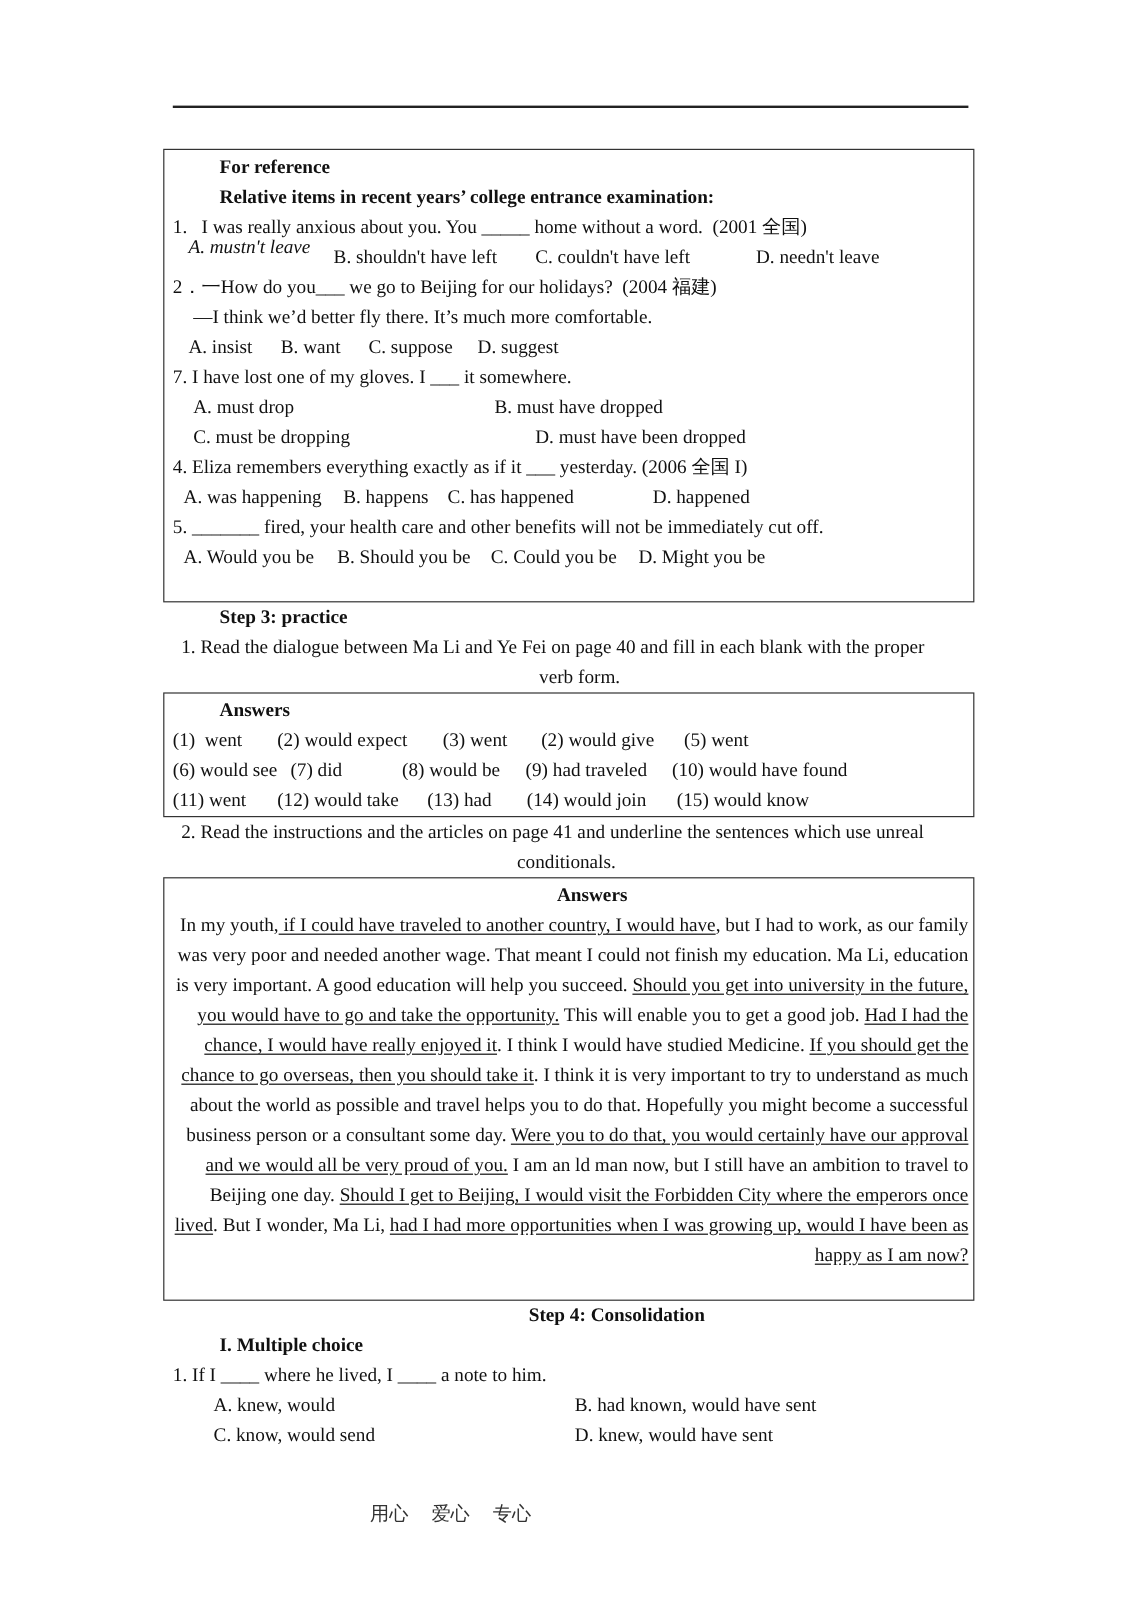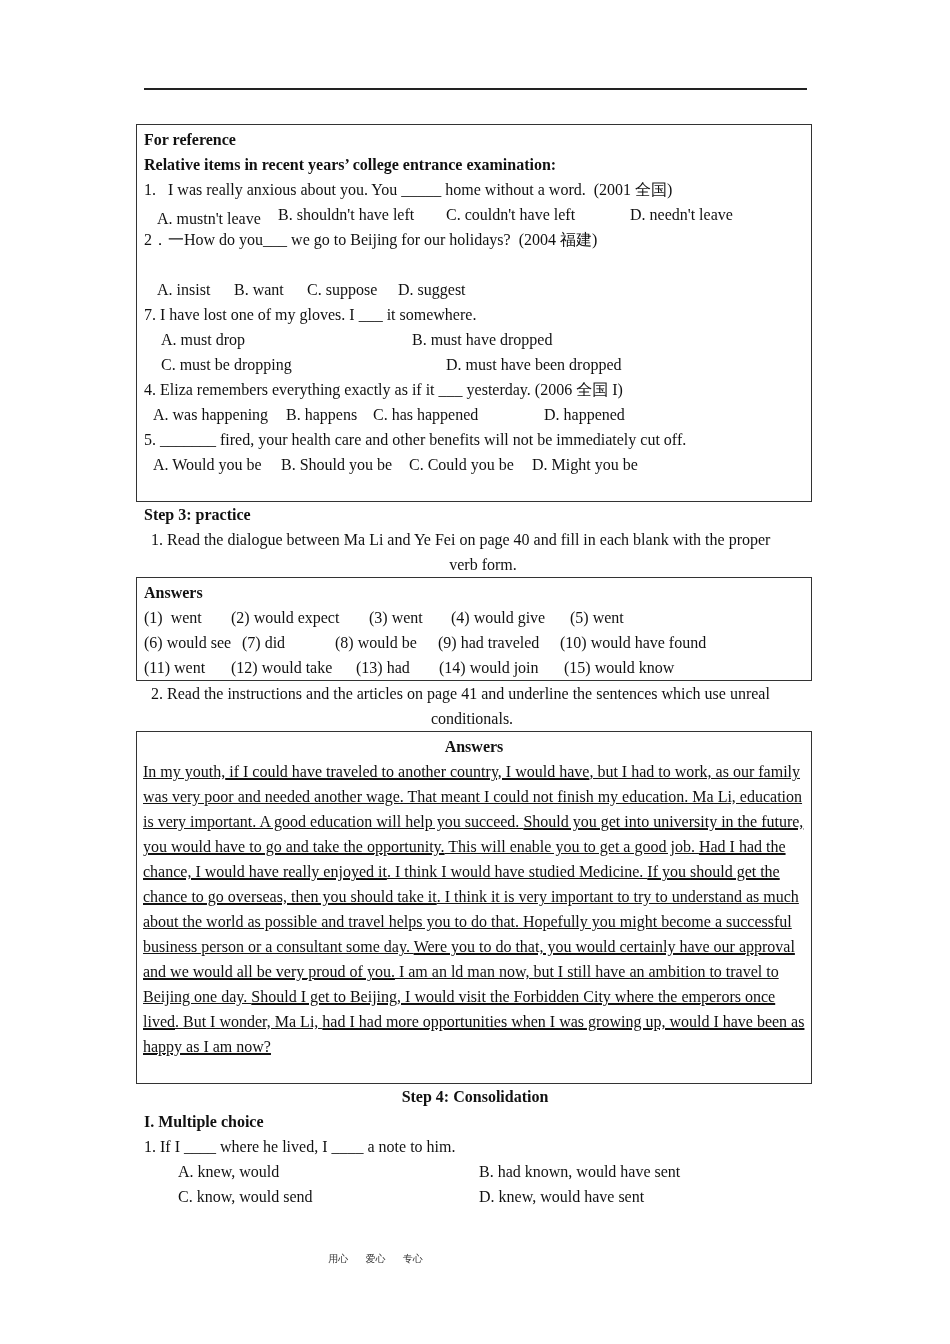--- a/index.html
+++ b/index.html
@@ -1,44 +1,45 @@
 <!DOCTYPE html>
 <html><head>
 <meta charset="utf-8">
 <style>
   html, body { margin: 0; padding: 0; background: #ffffff; }
   body { width: 950px; height: 1344px; position: relative; overflow: hidden;
          font-family: "Liberation Serif", "DejaVu Serif", serif; color: #111; font-size: 16px; }
   .header-rule { position: absolute; left: 144px; top: 88px; width: 663px; height: 0; border-top: 2px solid #222; }
   .box { position: absolute; left: 136px; width: 676px; border: 1px solid #333; box-sizing: border-box; }
   .line { position: absolute; white-space: pre; line-height: 20px; }
-  .b { font-weight: bold; }
+  .b { font-weight: bold; margin-left: 39px; }
   .center { text-align: center; left: 0; right: 0; }
   .plain { position: absolute; white-space: pre; line-height: 20px; }
   u { text-decoration: underline; text-underline-offset: 2px; }
-  .para { position: absolute; left: 144px; width: 662px; text-align: left; line-height: 25px; text-decoration: underline; }
-  .footer { position: absolute; top: 1252px; left: 0; width: 751px; text-align: center; font-size: 10px;
+  .para { position: absolute; left: 144px; width: 662px; text-align: right; line-height: 25px; }
+  .footer { position: absolute; top: 1252px; left: 0; width: 751px; text-align: center; font-size: 16px;
             font-family: "DejaVu Sans", sans-serif; color: #333; word-spacing: 14px; }
 </style>
 </head>
 <body>
 
 <div class="header-rule"></div>
 
 <div class="box" style="top:124px; height:378px;">
   <div class="line b" style="left:7px; top:5px;">For reference</div>
   <div class="line b" style="left:7px; top:30px;">Relative items in recent years’ college entrance examination:</div>
 
   <div class="line" style="left:7px; top:55px;">1.   I was really anxious about you. You _____ home without a word.  (2001 全国)</div>
-  <div class="line" style="left:20px; top:84px;">A. mustn't leave</div>
+  <div class="line" style="left:20px; top:72px;font-style:italic;">A. mustn't leave</div>
   <div class="line" style="left:141px; top:80px;">B. shouldn't have left</div>
   <div class="line" style="left:309px; top:80px;">C. couldn't have left</div>
   <div class="line" style="left:493px; top:80px;">D. needn't leave</div>
 
   <div class="line" style="left:7px; top:105px;">2．一How do you___ we go to Beijing for our holidays?  (2004 福建)</div>
+  <div class="line" style="left:24px; top:130px;">—I think we’d better fly there. It’s much more comfortable.</div>
   <div class="line" style="left:20px; top:155px;">A. insist</div>
   <div class="line" style="left:97px; top:155px;">B. want</div>
   <div class="line" style="left:170px; top:155px;">C. suppose</div>
   <div class="line" style="left:261px; top:155px;">D. suggest</div>
 
   <div class="line" style="left:7px; top:180px;">7. I have lost one of my gloves. I ___ it somewhere.</div>
   <div class="line" style="left:24px; top:205px;">A. must drop</div>
   <div class="line" style="left:275px; top:205px;">B. must have dropped</div>
   <div class="line" style="left:24px; top:230px;">C. must be dropping</div>
   <div class="line" style="left:309px; top:230px;">D. must have been dropped</div>
@@ -59,21 +60,21 @@
 
 <div class="plain b" style="left:144px; top:505px;">Step 3: practice</div>
 <div class="plain" style="left:151px; top:530px;">1. Read the dialogue between Ma Li and Ye Fei on page 40 and fill in each blank with the proper</div>
 <div class="plain" style="left:0; width:966px; text-align:center; top:555px;">verb form.</div>
 
 <div class="box" style="top:577px; height:104px;">
   <div class="line b" style="left:7px; top:5px;">Answers</div>
   <div class="line" style="left:7px; top:30px;">(1)  went</div>
   <div class="line" style="left:94px; top:30px;">(2) would expect</div>
   <div class="line" style="left:232px; top:30px;">(3) went</div>
-  <div class="line" style="left:314px; top:30px;">(4) would give</div>
+  <div class="line" style="left:314px; top:30px;">(2) would give</div>
   <div class="line" style="left:433px; top:30px;">(5) went</div>
 
   <div class="line" style="left:7px; top:55px;">(6) would see</div>
   <div class="line" style="left:105px; top:55px;">(7) did</div>
   <div class="line" style="left:198px; top:55px;">(8) would be</div>
   <div class="line" style="left:301px; top:55px;">(9) had traveled</div>
   <div class="line" style="left:423px; top:55px;">(10) would have found</div>
 
   <div class="line" style="left:7px; top:80px;">(11) went</div>
   <div class="line" style="left:94px; top:80px;">(12) would take</div>

